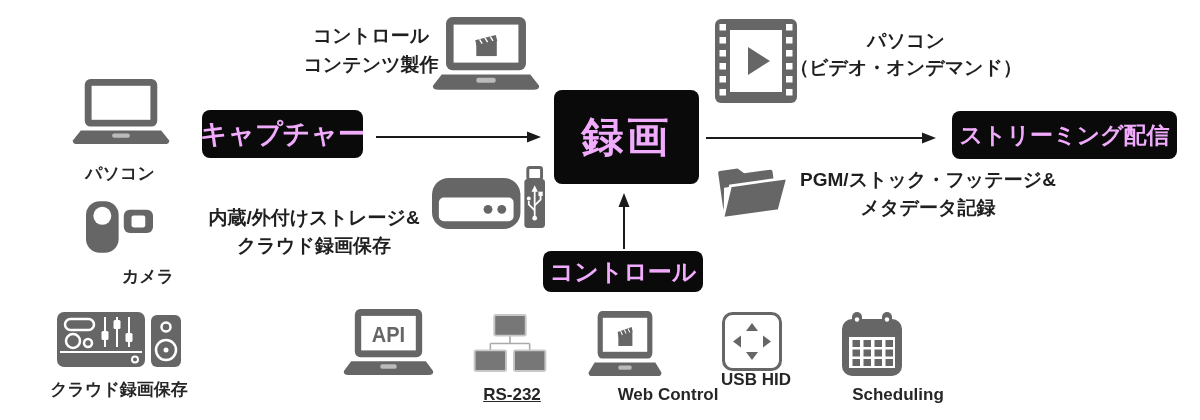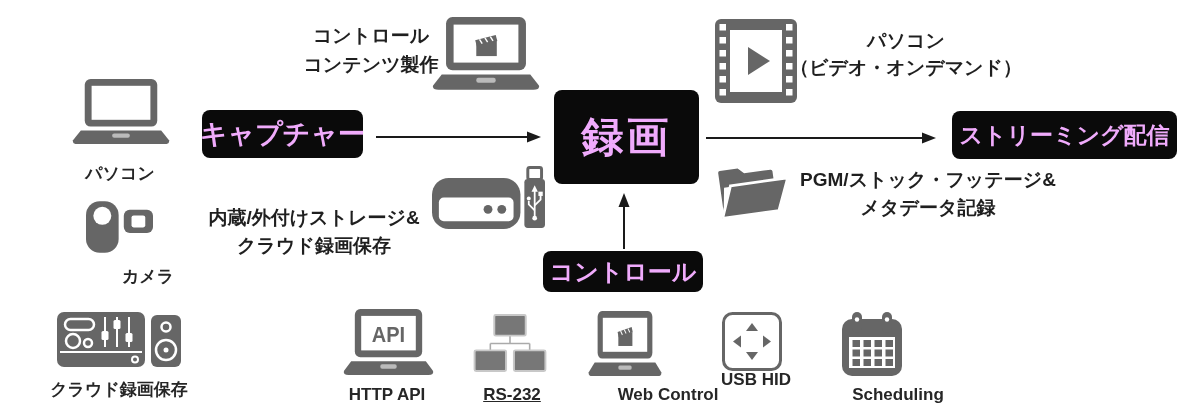--- a/index.html
+++ b/index.html
@@ -193,21 +193,20 @@
 
   <div class="icon" id="icon-api">
     <svg width="91" height="69" viewBox="0 0 100 70" preserveAspectRatio="none">
       <rect x="13" y="0" width="74" height="49" rx="6" fill="#666"></rect>
       <rect x="20" y="7" width="60" height="35" fill="#fff"></rect>
       <text x="50" y="33" font-size="22" font-weight="bold" fill="#666" text-anchor="middle">API</text>
       <path d="M9,53 H91 L99,63 Q100,67 94,67 H6 Q0,67 1,63 Z" fill="#666"></path>
       <rect x="41" y="56" width="18" height="4.5" rx="2" fill="#bbb"></rect>
     </svg>
   </div>
-  <div class="lbl" style="left:387px;top:385px;">HTTP API</div>
 
   <div class="icon" id="icon-rs232">
     <svg width="74" height="59" viewBox="0 0 74 60">
       <g stroke="#aaa" stroke-width="1.6" fill="none">
         <path d="M37,22 V30 M17,30 H57 M17,30 V38 M57,30 V38"></path>
       </g>
       <g fill="#777" stroke="#c8c8c8" stroke-width="2">
         <rect x="21" y="1" width="32" height="21" rx="1.5"></rect>
         <rect x="1" y="37" width="32" height="21" rx="1.5"></rect>
         <rect x="41" y="37" width="32" height="21" rx="1.5"></rect>

